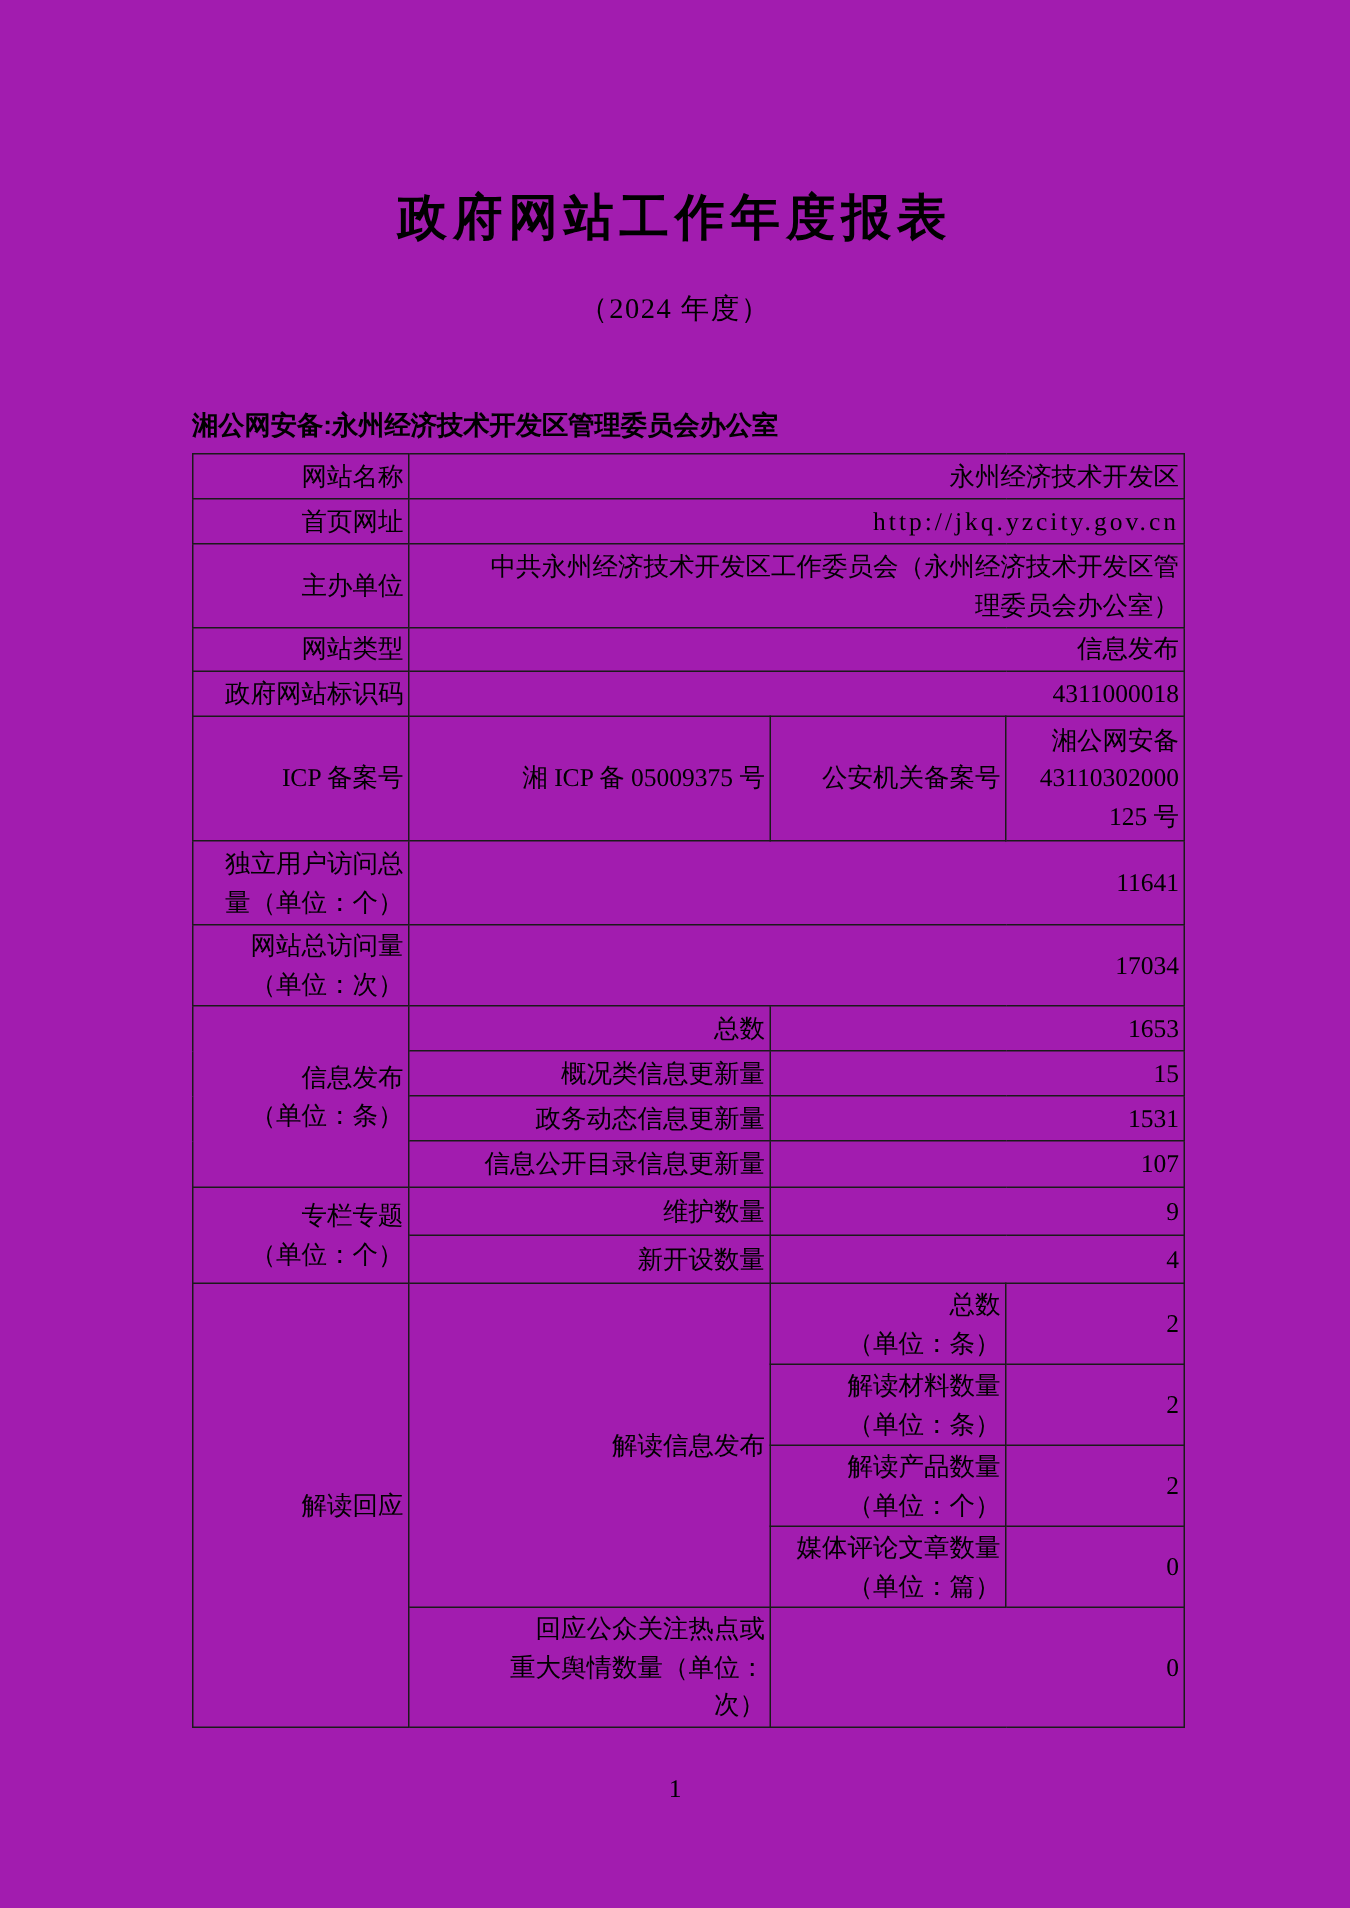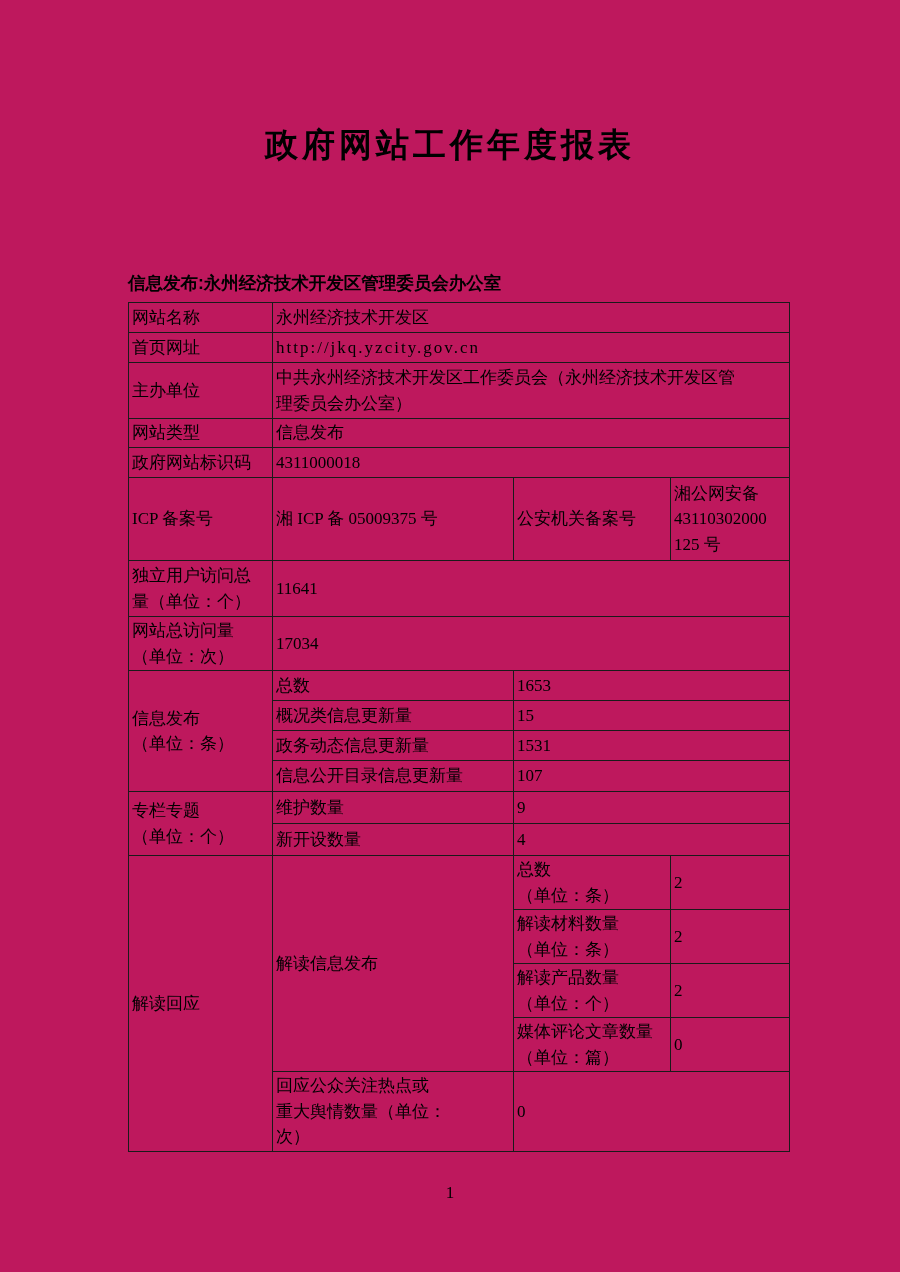--- a/index.html
+++ b/index.html
@@ -1,20 +1,20 @@
 <!DOCTYPE html>
 <html><head>
 <meta charset="utf-8">
 <style>
   html, body { margin: 0; padding: 0; background: #ffffff; }
   .page {
     position: relative;
     width: 900px;
     height: 1272px;
-    background: #be185d;
+    background: #a21caf;
     color: #000000;
     font-family: "Liberation Serif", "DejaVu Serif", serif;
     overflow: hidden;
   }
   .doc-title {
     position: absolute;
     top: 123px;
     left: 0;
     width: 100%;
     text-align: center;
@@ -43,21 +43,21 @@
   table.report {
     position: absolute;
     top: 302px;
     left: 128px;
     width: 661px;
     border-collapse: collapse;
     table-layout: fixed;
   }
   table.report td {
     border: 1.5px solid #1a1a1a;
-    text-align: left;
+    text-align: right;
     vertical-align: middle;
     font-size: 17px;
     line-height: 1.5;
     padding: 1px 3px;
     white-space: pre-line;
     overflow: hidden;
   }
   td.url { letter-spacing: 2px; font-size: 18px; }
   .page-number {
     position: absolute;
@@ -67,21 +67,22 @@
     text-align: center;
     font-size: 17px;
   }
 </style>
 </head>
 <body>
 
 <div class="page">
 
   <div class="doc-title">政府网站工作年度报表</div>
-  <div class="unit-line">信息发布:永州经济技术开发区管理委员会办公室</div>
+  <div class="doc-subtitle">（2024 年度）</div>
+  <div class="unit-line">湘公网安备:永州经济技术开发区管理委员会办公室</div>
 
   <table class="report">
     <colgroup>
       <col style="width:144px">
       <col style="width:241px">
       <col style="width:157px">
       <col style="width:119px">
     </colgroup>
     <tbody>
       <tr style="height:30px">

